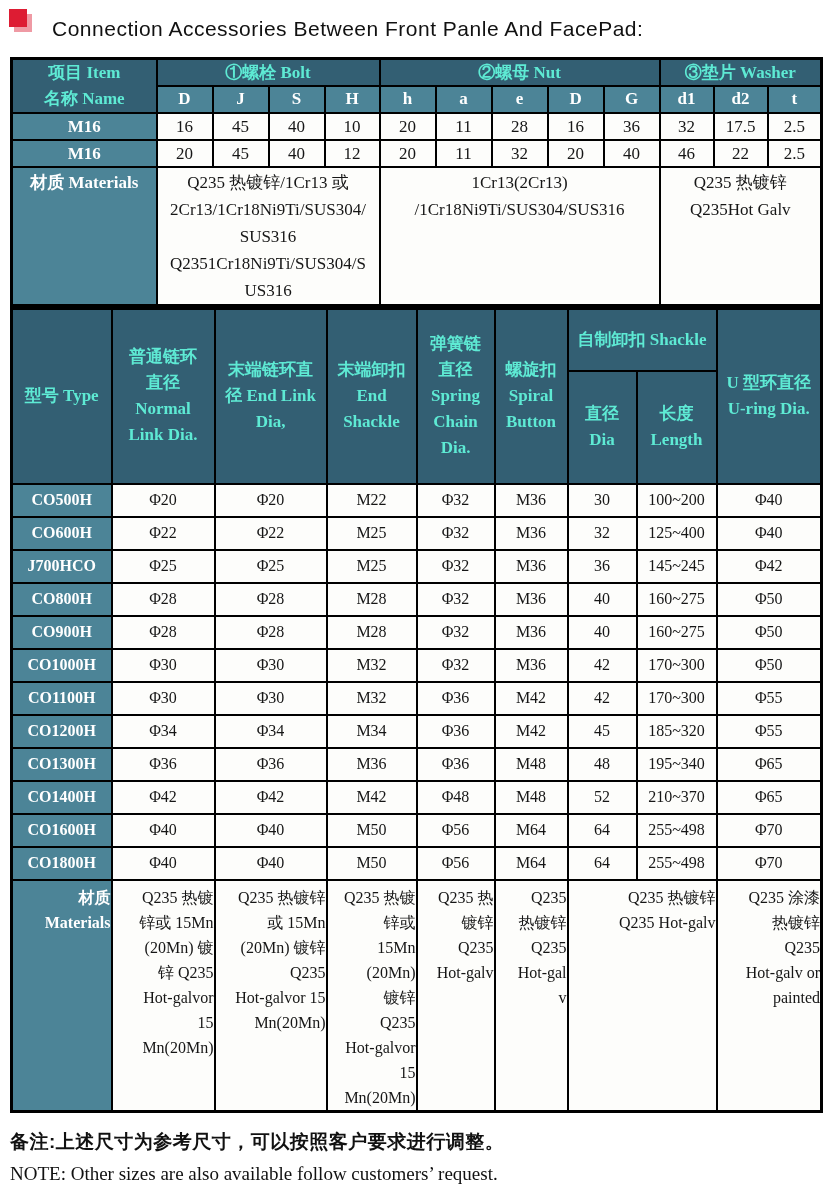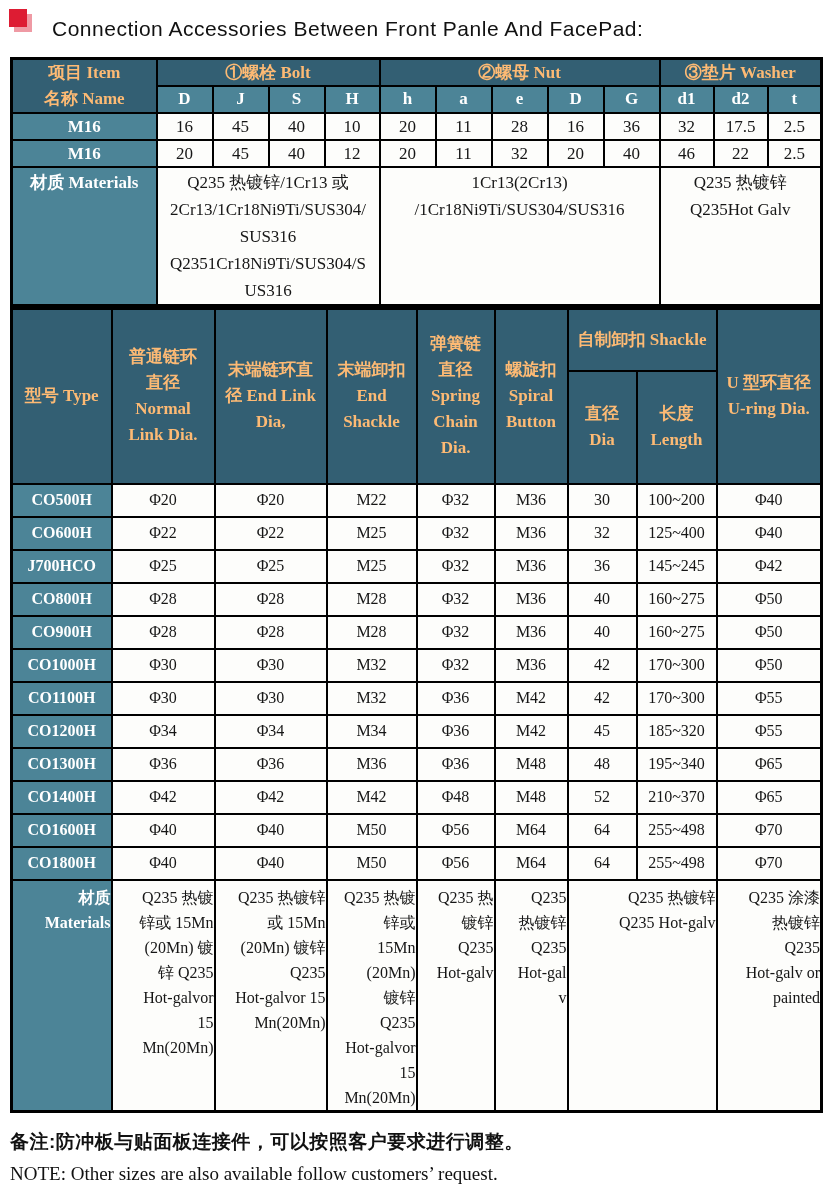--- a/index.html
+++ b/index.html
@@ -23,21 +23,21 @@
   .t-zh2 { font-size: 24px; font-weight: 600; letter-spacing: 1px; line-height: 30px; }
 
   table.tbl {
     border-collapse: collapse; table-layout: fixed;
     width: 810px; margin-left: 10px; border: 3px solid #000;
   }
   .tbl th, .tbl td {
     border: 2px solid #000; padding: 0;
     text-align: center; vertical-align: middle; overflow: hidden;
   }
-  .dk { background: var(--dark, #335f73); color: #fdba74; font-family: "Liberation Serif", serif; font-weight: bold; font-size: 17px; }
+  .dk { background: var(--dark, #335f73); color: #5eead4; font-family: "Liberation Serif", serif; font-weight: bold; font-size: 17px; }
   .lt { background: var(--light, #4c8497); color: #fff; font-family: "Liberation Serif", serif; font-weight: bold; font-size: 17px; }
   .val { background: #fdfdfb; color: #161616; font-family: "Liberation Serif", serif; font-size: 17px; }
   .ml { white-space: pre-line; }
 
   
   .t1 thead tr, .t1 tbody.rows1 tr { height: 27px; }
   .t1 .corner { line-height: 26px; }
   .mat-row1 { height: 135px; }
   .mat-row1 td { vertical-align: top; line-height: 27px; padding-top: 1px; }
 
@@ -371,17 +371,17 @@
         <td class="val ml">Q235 涂漆
 热镀锌
 Q235
 Hot-galv or
 painted</td>
       </tr>
     </tbody>
   </table>
 
   <div class="notes">
-    <div class="note-zh">备注:防冲板与贴面板连接件，可以按照客户要求进行调整。</div>
+    <div class="note-zh">备注:上述尺寸为参考尺寸，可以按照客户要求进行调整。</div>
     <div class="note-en">NOTE: Other sizes are also available follow customers’ request.</div>
   </div>
 
 </div>
 
 </body></html>

